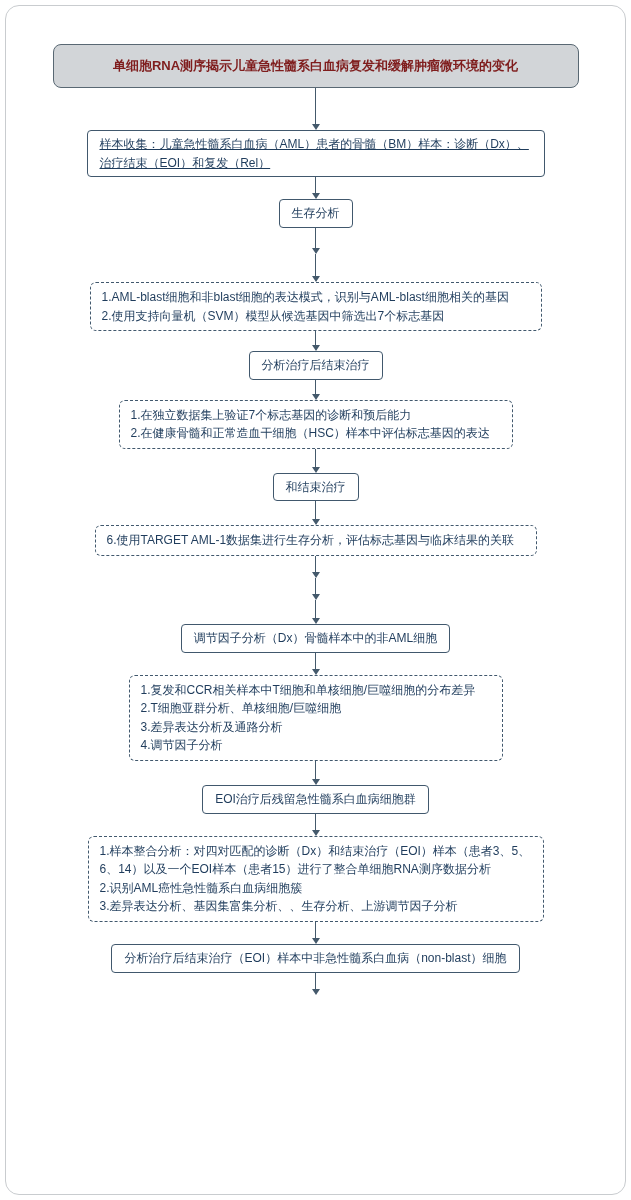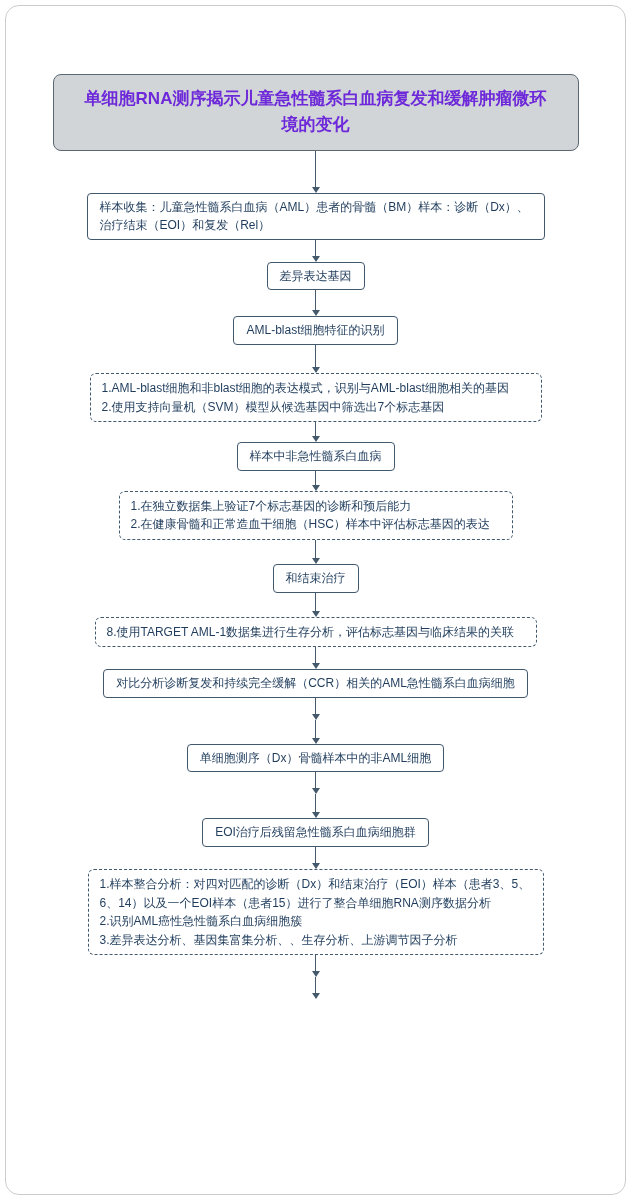--- a/index.html
+++ b/index.html
@@ -20,27 +20,26 @@
     width:max-content;
     max-width:560px;
   }
   .title{
     background:#d2d5d8;
     border:1.5px solid #596873;
     border-radius:8px;
     width:472px;
     padding:11px 26px;
     font-weight:bold;
-    font-size:17px;
+    font-size:13px;
     line-height:1.55;
-    color:#6d28d9;
+    color:#7f1d1d;
     text-align:center;
-    margin-top:30px;
   }
-  .left{text-align:left;}
+  .left{text-align:left;text-decoration:underline;}
   .detail{
     border-style:dashed;
     border-radius:6px;
     text-align:left;
     white-space:pre-line;
     padding:5px 11px;
   }
   .arrow{display:flex;flex-direction:column;align-items:center;height:22px;flex:0 0 auto;}
   .arrow .line{width:1.2px;background:#44596b;flex:1;}
   .arrow .head{
@@ -65,43 +64,42 @@
         <div class="head"></div>
       </div>
 
     <div class="node left" style="width:458px">样本收集：儿童急性髓系白血病（AML）患者的骨髓（BM）样本：诊断（Dx）、治疗结束（EOI）和复发（Rel）</div>
 
     <div class="arrow" style="height:22px">
         <div class="line"></div>
         <div class="head"></div>
       </div>
 
-    <div class="node">差异表达基因</div>
+    <div class="node">生存分析</div>
 
     <div class="arrow" style="height:26px">
         <div class="line"></div>
         <div class="head"></div>
       </div>
 
-    <div class="node">AML-blast细胞特征的识别</div>
 
     <div class="arrow" style="height:28px">
         <div class="line"></div>
         <div class="head"></div>
       </div>
 
     <div class="node detail" style="width:452px">1.AML-blast细胞和非blast细胞的表达模式，识别与AML-blast细胞相关的基因
 2.使用支持向量机（SVM）模型从候选基因中筛选出7个标志基因</div>
 
     <div class="arrow" style="height:20px">
         <div class="line"></div>
         <div class="head"></div>
       </div>
 
-    <div class="node">样本中非急性髓系白血病</div>
+    <div class="node">分析治疗后结束治疗</div>
 
     <div class="arrow" style="height:20px">
         <div class="line"></div>
         <div class="head"></div>
       </div>
 
     <div class="node detail" style="width:394px">1.在独立数据集上验证7个标志基因的诊断和预后能力
 2.在健康骨髓和正常造血干细胞（HSC）样本中评估标志基因的表达</div>
 
     <div class="arrow" style="height:24px">
@@ -109,47 +107,50 @@
         <div class="head"></div>
       </div>
 
     <div class="node">和结束治疗</div>
 
     <div class="arrow" style="height:24px">
         <div class="line"></div>
         <div class="head"></div>
       </div>
 
-    <div class="node detail" style="width:442px">8.使用TARGET AML-1数据集进行生存分析，评估标志基因与临床结果的关联</div>
+    <div class="node detail" style="width:442px">6.使用TARGET AML-1数据集进行生存分析，评估标志基因与临床结果的关联</div>
 
     <div class="arrow" style="height:22px">
         <div class="line"></div>
         <div class="head"></div>
       </div>
 
-    <div class="node">对比分析诊断复发和持续完全缓解（CCR）相关的AML急性髓系白血病细胞</div>
 
     <div class="arrow" style="height:22px">
         <div class="line"></div>
         <div class="head"></div>
       </div>
 
 
     <div class="arrow" style="height:24px">
         <div class="line"></div>
         <div class="head"></div>
       </div>
 
-    <div class="node">单细胞测序（Dx）骨髓样本中的非AML细胞</div>
+    <div class="node">调节因子分析（Dx）骨髓样本中的非AML细胞</div>
 
     <div class="arrow" style="height:22px">
         <div class="line"></div>
         <div class="head"></div>
       </div>
 
+    <div class="node detail" style="width:374px">1.复发和CCR相关样本中T细胞和单核细胞/巨噬细胞的分布差异
+2.T细胞亚群分析、单核细胞/巨噬细胞
+3.差异表达分析及通路分析
+4.调节因子分析</div>
 
     <div class="arrow" style="height:24px">
         <div class="line"></div>
         <div class="head"></div>
       </div>
 
     <div class="node">EOI治疗后残留急性髓系白血病细胞群</div>
 
     <div class="arrow" style="height:22px">
         <div class="line"></div>
@@ -158,20 +159,21 @@
 
     <div class="node detail" style="width:456px">1.样本整合分析：对四对匹配的诊断（Dx）和结束治疗（EOI）样本（患者3、5、6、14）以及一个EOI样本（患者15）进行了整合单细胞RNA测序数据分析
 2.识别AML癌性急性髓系白血病细胞簇
 3.差异表达分析、基因集富集分析、、生存分析、上游调节因子分析</div>
 
     <div class="arrow" style="height:22px">
         <div class="line"></div>
         <div class="head"></div>
       </div>
 
+    <div class="node">分析治疗后结束治疗（EOI）样本中非急性髓系白血病（non-blast）细胞</div>
 
     <div class="arrow" style="height:22px">
         <div class="line"></div>
         <div class="head"></div>
       </div>
 
 
   </div>
 </div>
 

